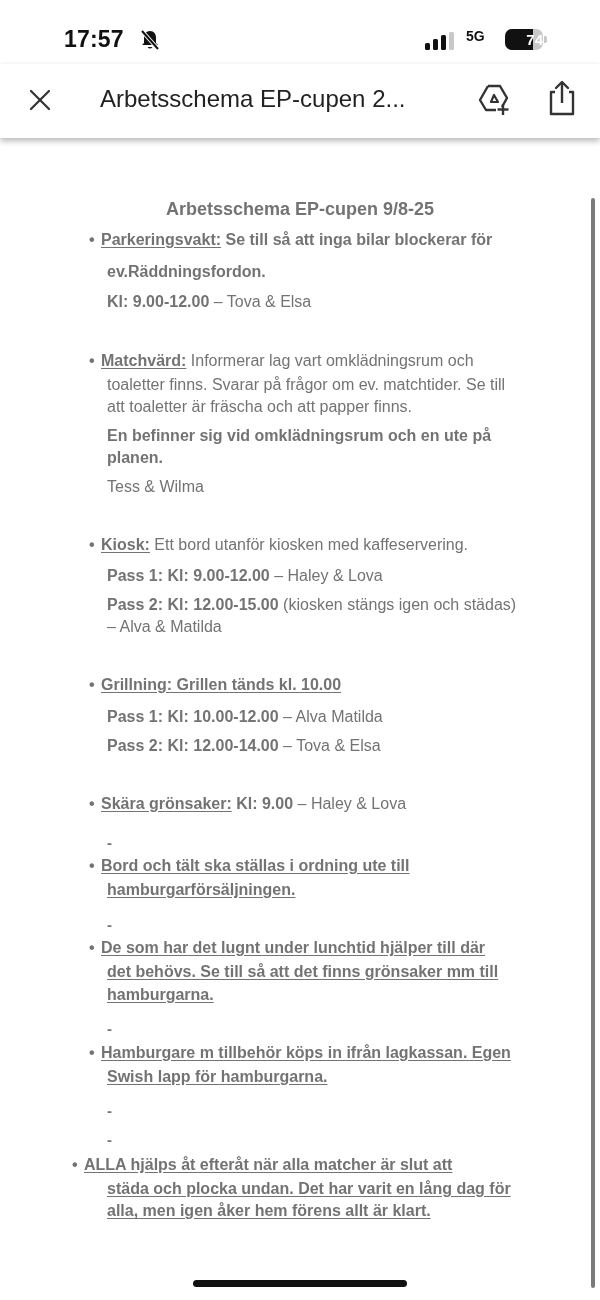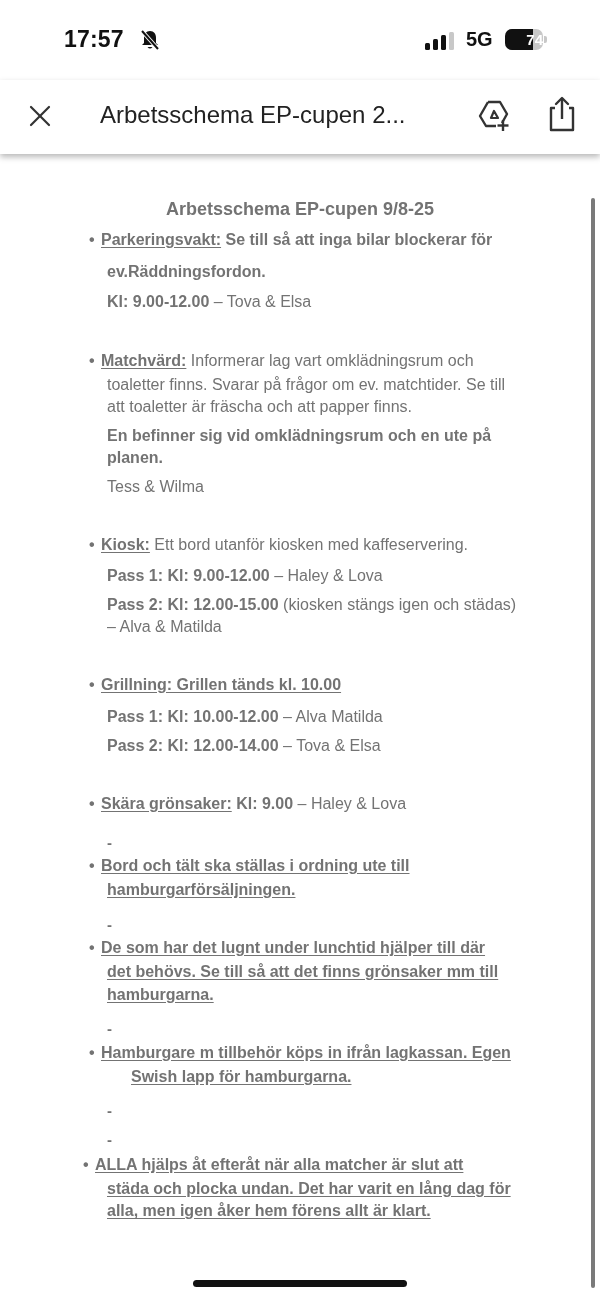--- a/index.html
+++ b/index.html
@@ -4,29 +4,29 @@
 <style>
   * { box-sizing: border-box; margin: 0; padding: 0; }
   html, body { width: 600px; height: 1300px; background: #ffffff; overflow: hidden; }
   body { position: relative; font-family: "Liberation Sans", sans-serif; color: #111; }
 
   
   .status-bar { position: absolute; top: 0; left: 0; width: 600px; height: 80px; padding-left: 16px; }
   .status-time { position: absolute; left: 64px; top: 26px; font-size: 23px; font-weight: bold; letter-spacing: 0.2px; color: #111; }
   .mute-icon { position: absolute; left: 140px; top: 29px; width: 20px; height: 22px; }
   .signal-icon { position: absolute; left: 425px; top: 32px; width: 30px; height: 18px; }
-  .network-label { position: absolute; left: 466px; top: 28px; font-size: 20px; font-weight: bold; color: #111; }
+  .network-label { position: absolute; left: 466px; top: 28px; font-size: 14px; font-weight: bold; color: #111; }
   .battery { position: absolute; left: 505px; top: 29px; width: 42px; height: 21px; }
   .battery-body { position: absolute; left: 0; top: 0; width: 38px; height: 21px; border-radius: 7px; background: #c8c8c8; overflow: hidden; }
   .battery-fill { position: absolute; left: 0; top: 0; height: 100%; background: #111; }
   .battery-text { position: absolute; left: 0; top: 0; width: 38px; height: 21px; line-height: 21px; text-align: right; font-size: 15px; font-weight: bold; color: #fff; }
   .battery-cap { position: absolute; left: 39px; top: 7px; width: 3px; height: 7px; background: #c8c8c8; border-radius: 0 2px 2px 0; }
 
   
-  .app-bar { position: absolute; top: 80px; left: 0; width: 600px; height: 74px; background: #fff; box-shadow: 0 3px 6px rgba(0,0,0,0.28); z-index: 2; }
+  .app-bar { position: absolute; top: 64px; left: 0; width: 600px; height: 74px; background: #fff; box-shadow: 0 3px 6px rgba(0,0,0,0.28); z-index: 2; }
   .close-btn { position: absolute; left: 24px; top: 20px; width: 32px; height: 32px; cursor: pointer; }
   .app-title { position: absolute; left: 100px; top: 21px; font-size: 24px; color: #222; white-space: nowrap; }
   .drive-btn { position: absolute; left: 476px; top: 18px; width: 36px; height: 36px; cursor: pointer; }
   .share-btn { position: absolute; left: 544px; top: 14px; width: 36px; height: 40px; cursor: pointer; }
 
   
   .doc { position: absolute; top: 154px; left: 0; width: 600px; height: 1158px; font-family: Liberation Sans, sans-serif; font-size: 16px; color: #737373; }
   .doc-title { position: absolute; top: 45px; left: 0; width: 600px; text-align: center; font-weight: bold; font-size: 18px; }
   .line { position: absolute; white-space: nowrap; }
   .b { font-weight: bold; }
@@ -142,26 +142,26 @@
   <div class="line b u" style="top:785px; left:89px;">
     <span class="bullet">•</span><span>De som har det lugnt under lunchtid hjälper till där</span>
   </div>
   <div class="line b u" style="top:832px; left:107px;">hamburgarna.</div>
 
   <span class="dash" style="top:866px;">-</span>
 
   <div class="line b u" style="top:890px; left:89px;">
     <span class="bullet">•</span><span>Hamburgare m tillbehör köps in ifrån lagkassan. Egen</span>
   </div>
-  <div class="line b u" style="top:914px; left:107px;margin-left:24px;">Swish lapp för hamburgarna.</div>
+  <div class="line b u" style="top:914px; left:107px;">Swish lapp för hamburgarna.</div>
 
   <span class="dash" style="top:948px;">-</span>
   <span class="dash" style="top:977px;">-</span>
 
-  <div class="line b u" style="top:1002px; left:83px;">
+  <div class="line b u" style="top:1002px; left:72px;">
     <span class="bullet">•</span><span>ALLA hjälps åt efteråt när alla matcher är slut att</span>
   </div>
   <div class="line b u" style="top:1026px; left:107px;">städa och plocka undan. Det har varit en lång dag för</div>
   <div class="line b u" style="top:1048px; left:107px;">alla, men igen åker hem förens allt är klart.</div>
 </div>
 
 <div class="scrollbar"></div>
 <div class="home-indicator"></div>
 
 </body></html>

